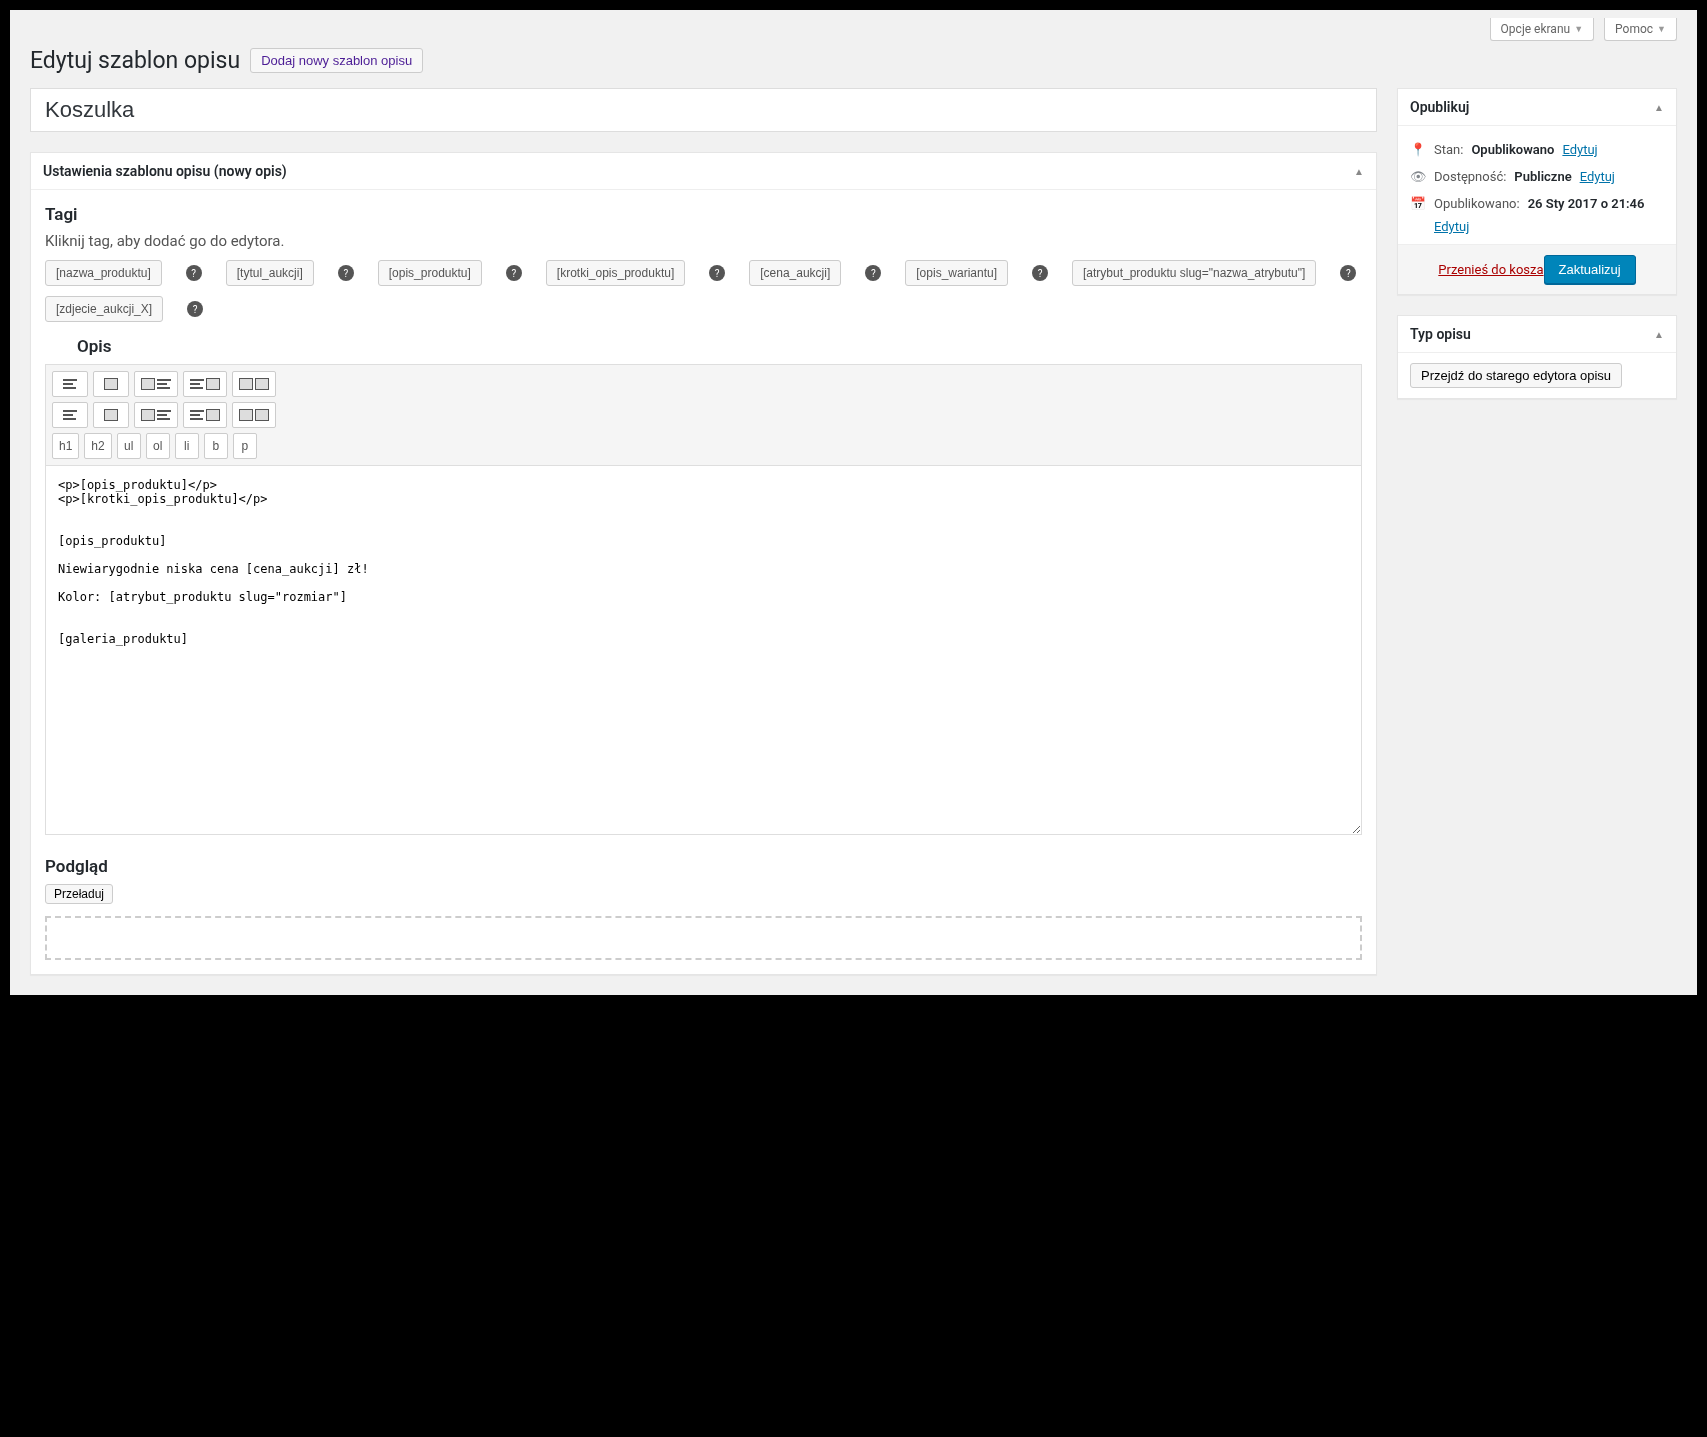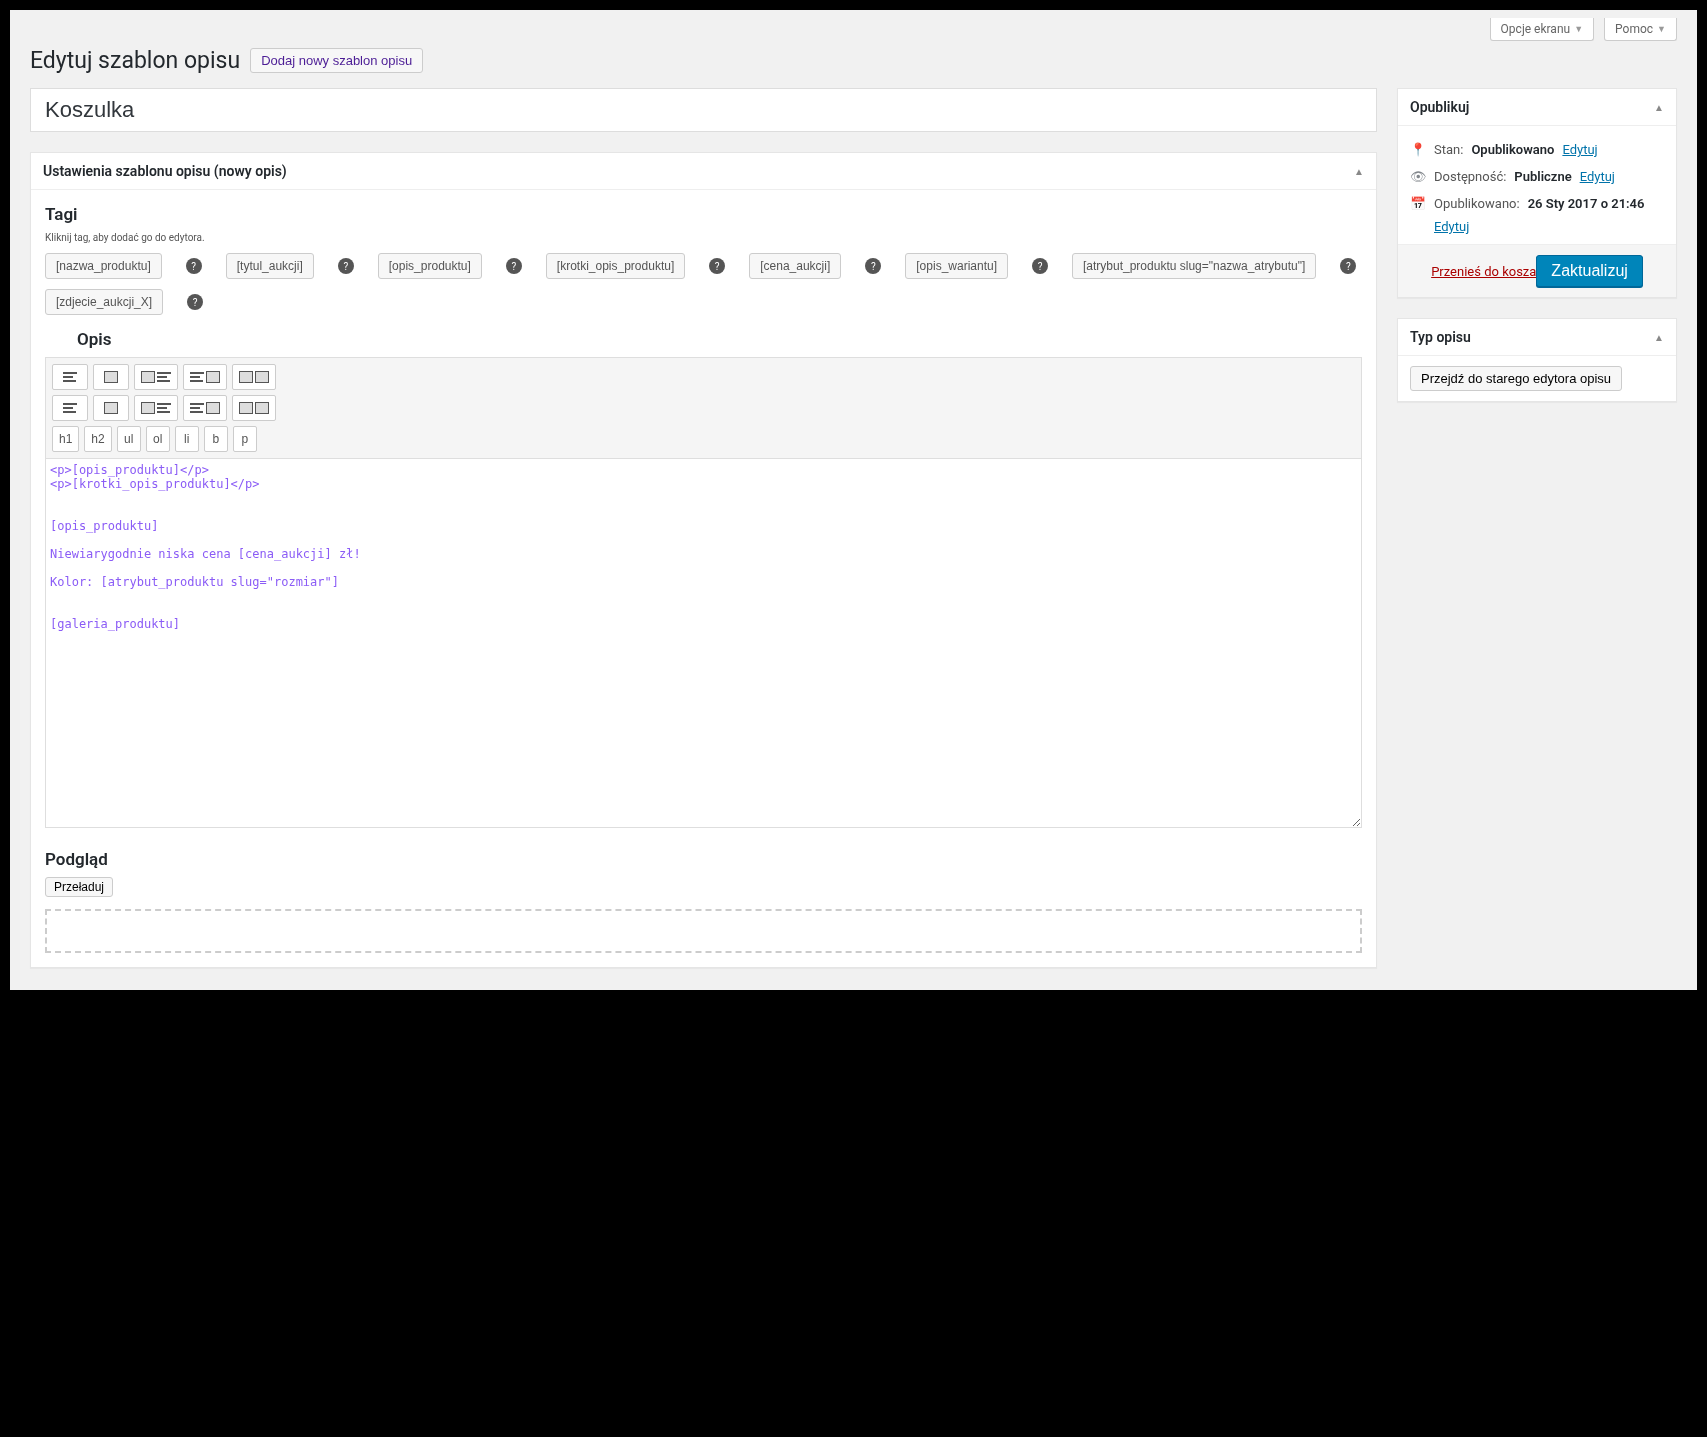--- a/index.html
+++ b/index.html
@@ -16,41 +16,41 @@
 .cols { display: flex; gap: 20px; align-items: flex-start; }
 .main { flex: 1; }
 .side { width: 280px; }
 .title-input { width: 100%; background: #fff; border: 1px solid #ddd; padding: 8px 14px; font-size: 22px; color: #32373c; outline: none; }
 .postbox { background: #fff; border: 1px solid #e5e5e5; box-shadow: 0 1px 1px rgba(0,0,0,.04); margin-top: 20px; }
 .postbox-header { border-bottom: 1px solid #eee; padding: 10px 12px; display: flex; justify-content: space-between; align-items: center; }
 .postbox-title { font-size: 14px; font-weight: 600; color: #23282d; }
 .toggle { font-size: 10px; color: #888; cursor: pointer; }
 .postbox-body { padding: 14px; }
 .section-h { font-size: 17px; font-weight: 600; margin-bottom: 8px; color: #23282d; }
-.hint { font-size: 10px; color: #555; margin-bottom: 10px; }
+.hint { font-size: 15px; color: #555; margin-bottom: 10px; }
 .tags-row { display: flex; flex-wrap: wrap; gap: 10px 24px; align-items: center; margin-bottom: 14px; }
 .tag { background: #f7f7f7; border: 1px solid #ccc; border-radius: 3px; padding: 5px 10px; font-size: 12px; color: #555; cursor: pointer; }
 .help { display: inline-flex; width: 16px; height: 16px; border-radius: 50%; background: #555; color: #fff; font-size: 10px; align-items: center; justify-content: center; cursor: help; }
 .editor-toolbar { background: #f5f5f5; border: 1px solid #dedede; border-bottom: none; padding: 6px; }
 .tool-row { display: flex; gap: 5px; margin-bottom: 5px; }
 .tool-row:last-child { margin-bottom: 0; }
 .tool { background: #fff; border: 1px solid #ccc; border-radius: 2px; min-width: 36px; height: 26px; display: flex; align-items: center; justify-content: center; cursor: pointer; gap: 2px; padding: 0 6px; }
 .tool.txt { font-size: 12px; color: #555; min-width: 24px; }
 .i-lines { display: flex; flex-direction: column; gap: 2px; width: 14px; }
 .i-lines span { height: 2px; background: #555; }
 .i-img { width: 14px; height: 12px; border: 1.5px solid #555; background: #ddd; position: relative; }
-.editor-area { width: 100%; min-height: 370px; border: 1px solid #dedede; padding: 4px; font-family: Consolas, Menlo, monospace; font-size: 12px; color: #8b5cf6; white-space: pre-wrap; resize: vertical; outline: none; }
+.editor-area { width: 100%; min-height: 370px; border: 1px solid #dedede; padding: 12px; font-family: Consolas, Menlo, monospace; font-size: 12px; color: #000000; white-space: pre-wrap; resize: vertical; outline: none; }
 .preview-box { border: 2px dashed #ccc; padding: 20px; margin-top: 12px; color: #999; min-height: 40px; }
 .pub-row { display: flex; align-items: center; gap: 8px; padding: 6px 0; font-size: 13px; color: #555; }
 .pub-icon { width: 16px; text-align: center; color: #82878c; }
 .bold { font-weight: 600; color: #23282d; }
 a.link { color: #0073aa; text-decoration: underline; cursor: pointer; }
 .pub-actions { display: flex; justify-content: center; align-items: center; border-top: 1px solid #eee; background: #f5f5f5; padding: 10px 12px; }
 .trash { color: #a00; text-decoration: underline; cursor: pointer; font-size: 13px; }
-.primary { background: #0085ba; border: 1px solid #006799; color: #fff; border-radius: 3px; padding: 6px 14px; font-size: 16px; cursor: pointer; box-shadow: 0 1px 0 #006799; }
+.primary { background: #0085ba; border: 1px solid #006799; color: #fff; border-radius: 3px; padding: 6px 14px; font-size: 13px; cursor: pointer; box-shadow: 0 1px 0 #006799; }
 </style>
 </head>
 <body>
 
 <div class="app">
   <div class="top-tabs">
     <div class="top-tab">
         <span>Opcje ekranu</span>
         <span class="tri">▼</span>
       </div>

